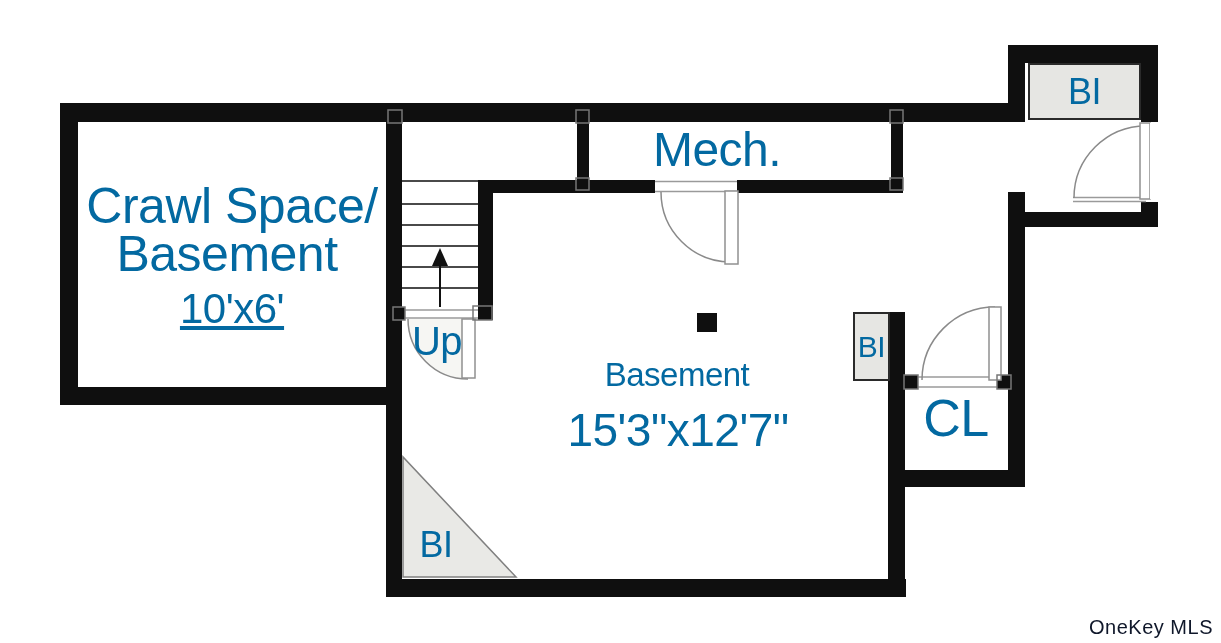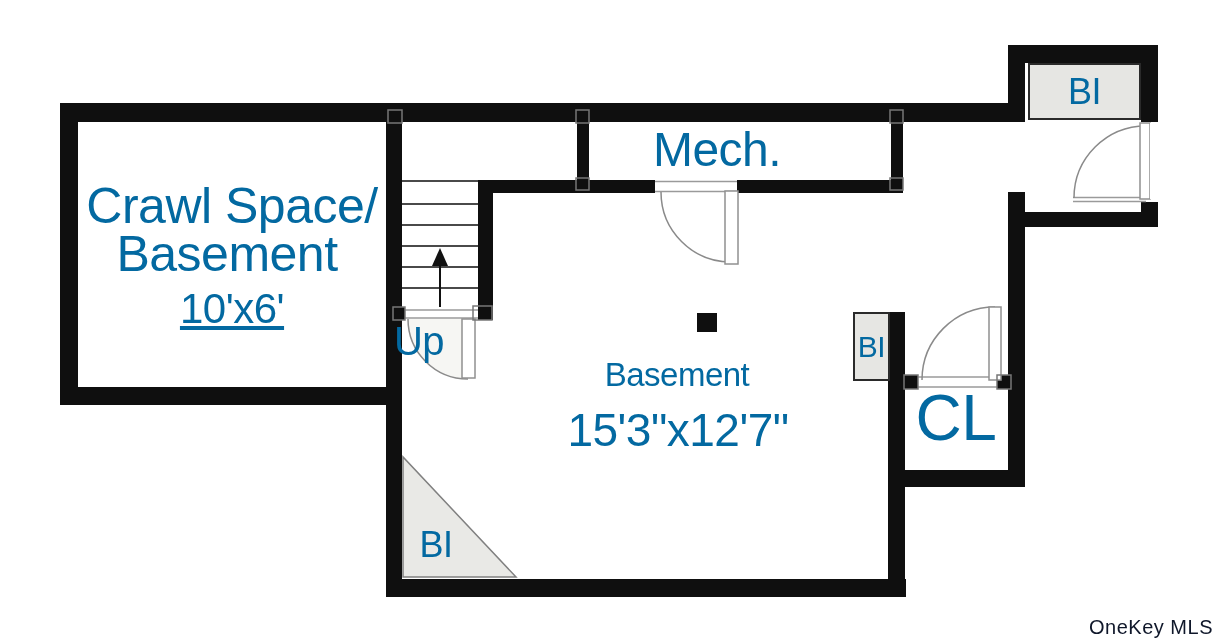--- a/index.html
+++ b/index.html
@@ -118,24 +118,24 @@
       <rect x="997" y="375" width="14" height="14"></rect>
     </g>
   </svg>
 
   <div class="room-label" style="left:232px;top:200px;font-size:50px;margin-top:6px;">Crawl Space/</div>
   <div class="room-label" style="left:227px;top:254px;font-size:50px;">Basement</div>
   <div class="room-label" style="left:232px;top:309px;font-size:42px;text-decoration:underline;">10'x6'</div>
 
   <div class="room-label" style="left:717px;top:150px;font-size:48px;">Mech.</div>
 
-  <div class="room-label" style="left:419px;top:341px;font-size:40px;">Up</div>
+  <div class="room-label" style="left:437px;top:341px;font-size:40px;">Up</div>
 
   <div class="room-label" style="left:677px;top:374px;font-size:33px;">Basement</div>
   <div class="room-label" style="left:678px;top:430px;font-size:46px;">15'3"x12'7"</div>
 
-  <div class="room-label" style="left:956px;top:418px;font-size:64px;">CL</div>
+  <div class="room-label" style="left:956px;top:418px;font-size:52px;">CL</div>
 
   <div class="room-label" style="left:436px;top:545px;font-size:36px;">BI</div>
 
   <div class="watermark">OneKey MLS</div>
 
 </div>
 
 </body></html>

